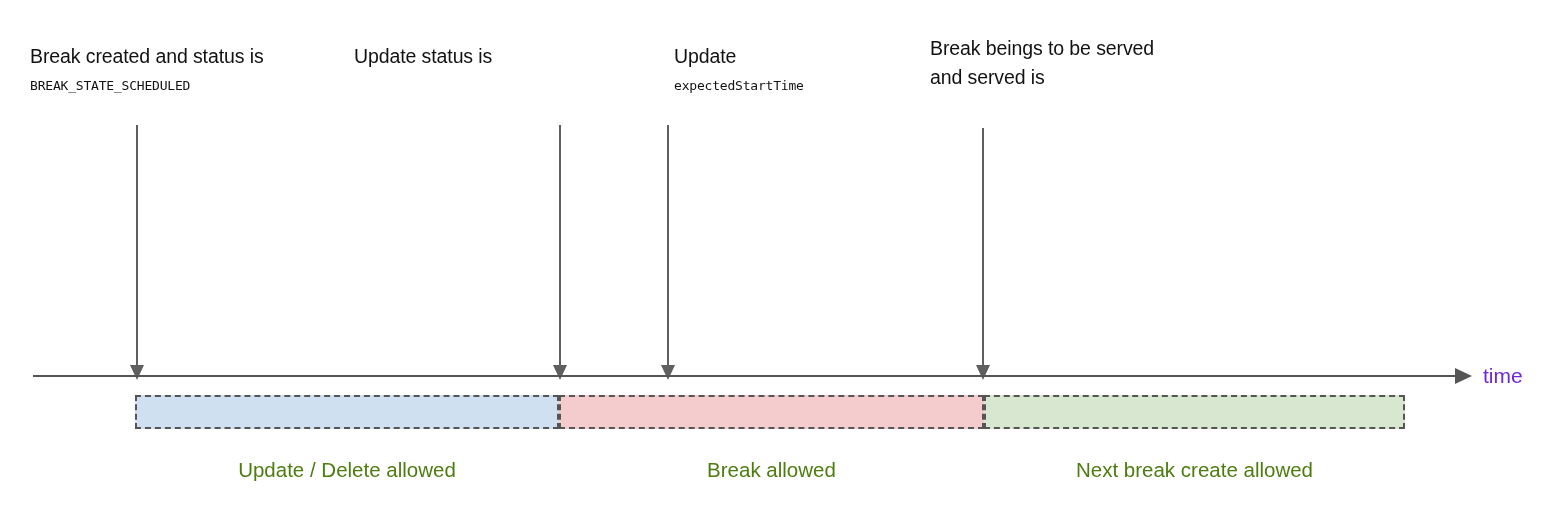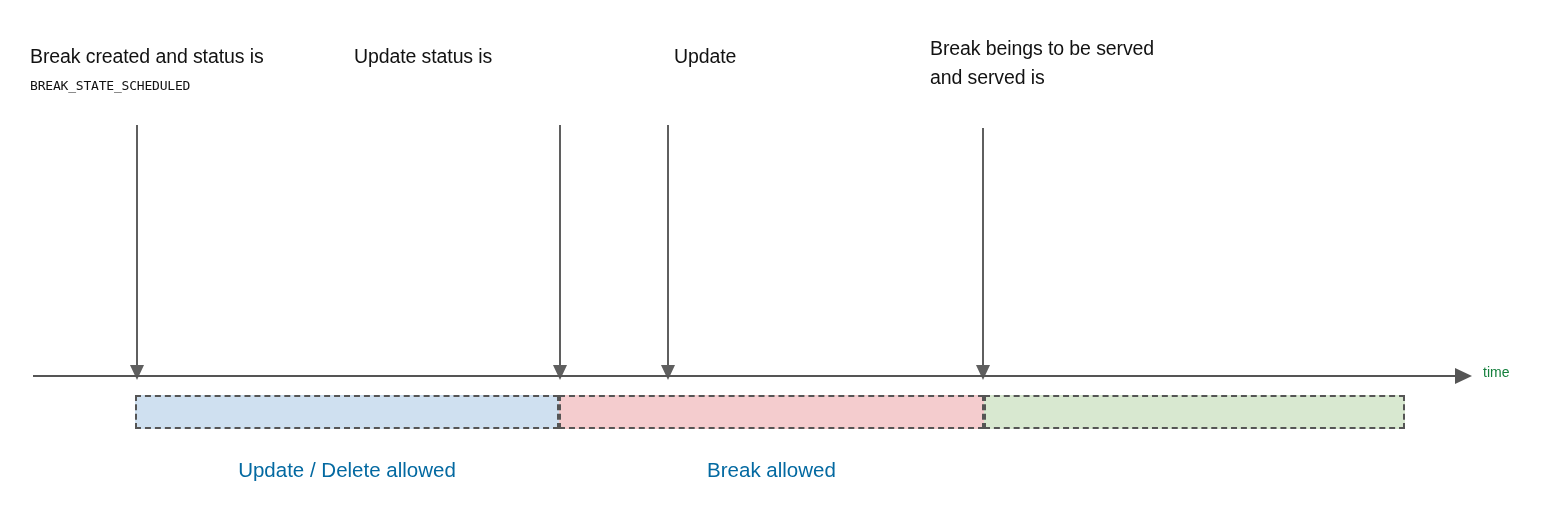--- a/index.html
+++ b/index.html
@@ -78,40 +78,40 @@
     width: 0;
     height: 0;
     border-top: 8px solid transparent;
     border-bottom: 8px solid transparent;
     border-left: 17px solid #555555;
   }
   .axis-label {
     position: absolute;
     left: 1483px;
     top: 364px;
-    font-size: 14px;
-    color: #15803d;
+    font-size: 21px;
+    color: #6d28d9;
     font-family: "Liberation Sans", sans-serif;
   }
 
   
   .bar {
     position: absolute;
     top: 395px;
     height: 34px;
     border: 2px dashed #555555;
     box-sizing: border-box;
   }
 
   
   .caption {
     position: absolute;
     top: 458px;
     font-size: 20.5px;
-    color: #0369a1;
+    color: #4d7c0f;
     text-align: center;
     font-family: "Liberation Sans", sans-serif;
     white-space: nowrap;
   }
 </style>
 </head>
 <body>
 
 <div id="diagram">
 
@@ -119,20 +119,21 @@
     <span class="line plain">Break created and status is</span>
     <span class="line code">BREAK_STATE_SCHEDULED</span>
   </div>
 
   <div class="label" id="label-1" style="left: 354px; top: 42px;">
     <span class="line plain">Update status is</span>
   </div>
 
   <div class="label" id="label-2" style="left: 674px; top: 42px;">
     <span class="line plain">Update</span>
+    <span class="line code">expectedStartTime</span>
   </div>
 
   <div class="label" id="label-3" style="left: 930px; top: 34px;">
     <span class="line plain">Break beings to be served</span>
     <span class="line plain">and served is</span>
   </div>
 
   <div class="marker" id="marker-0" style="left: 130px; top: 125px;">
     <div class="stem" style="height: 240px;"></div>
     <div class="head" style="top: 240px;"></div>
@@ -153,14 +154,15 @@
   <div class="axis"></div>
   <div class="axis-head"></div>
   <div class="axis-label">time</div>
 
   <div class="bar" id="bar-0" style="left: 135px; width: 424px; background: rgb(207, 224, 240);"></div>
   <div class="bar" id="bar-1" style="left: 559px; width: 425px; background: rgb(244, 204, 206);"></div>
   <div class="bar" id="bar-2" style="left: 984px; width: 421px; background: rgb(216, 232, 208);"></div>
 
   <div class="caption" id="caption-0" style="left: 135px; width: 424px;">Update / Delete allowed</div>
   <div class="caption" id="caption-1" style="left: 559px; width: 425px;">Break allowed</div>
+  <div class="caption" id="caption-2" style="left: 984px; width: 421px;">Next break create allowed</div>
 
 </div>
 
 </body></html>

